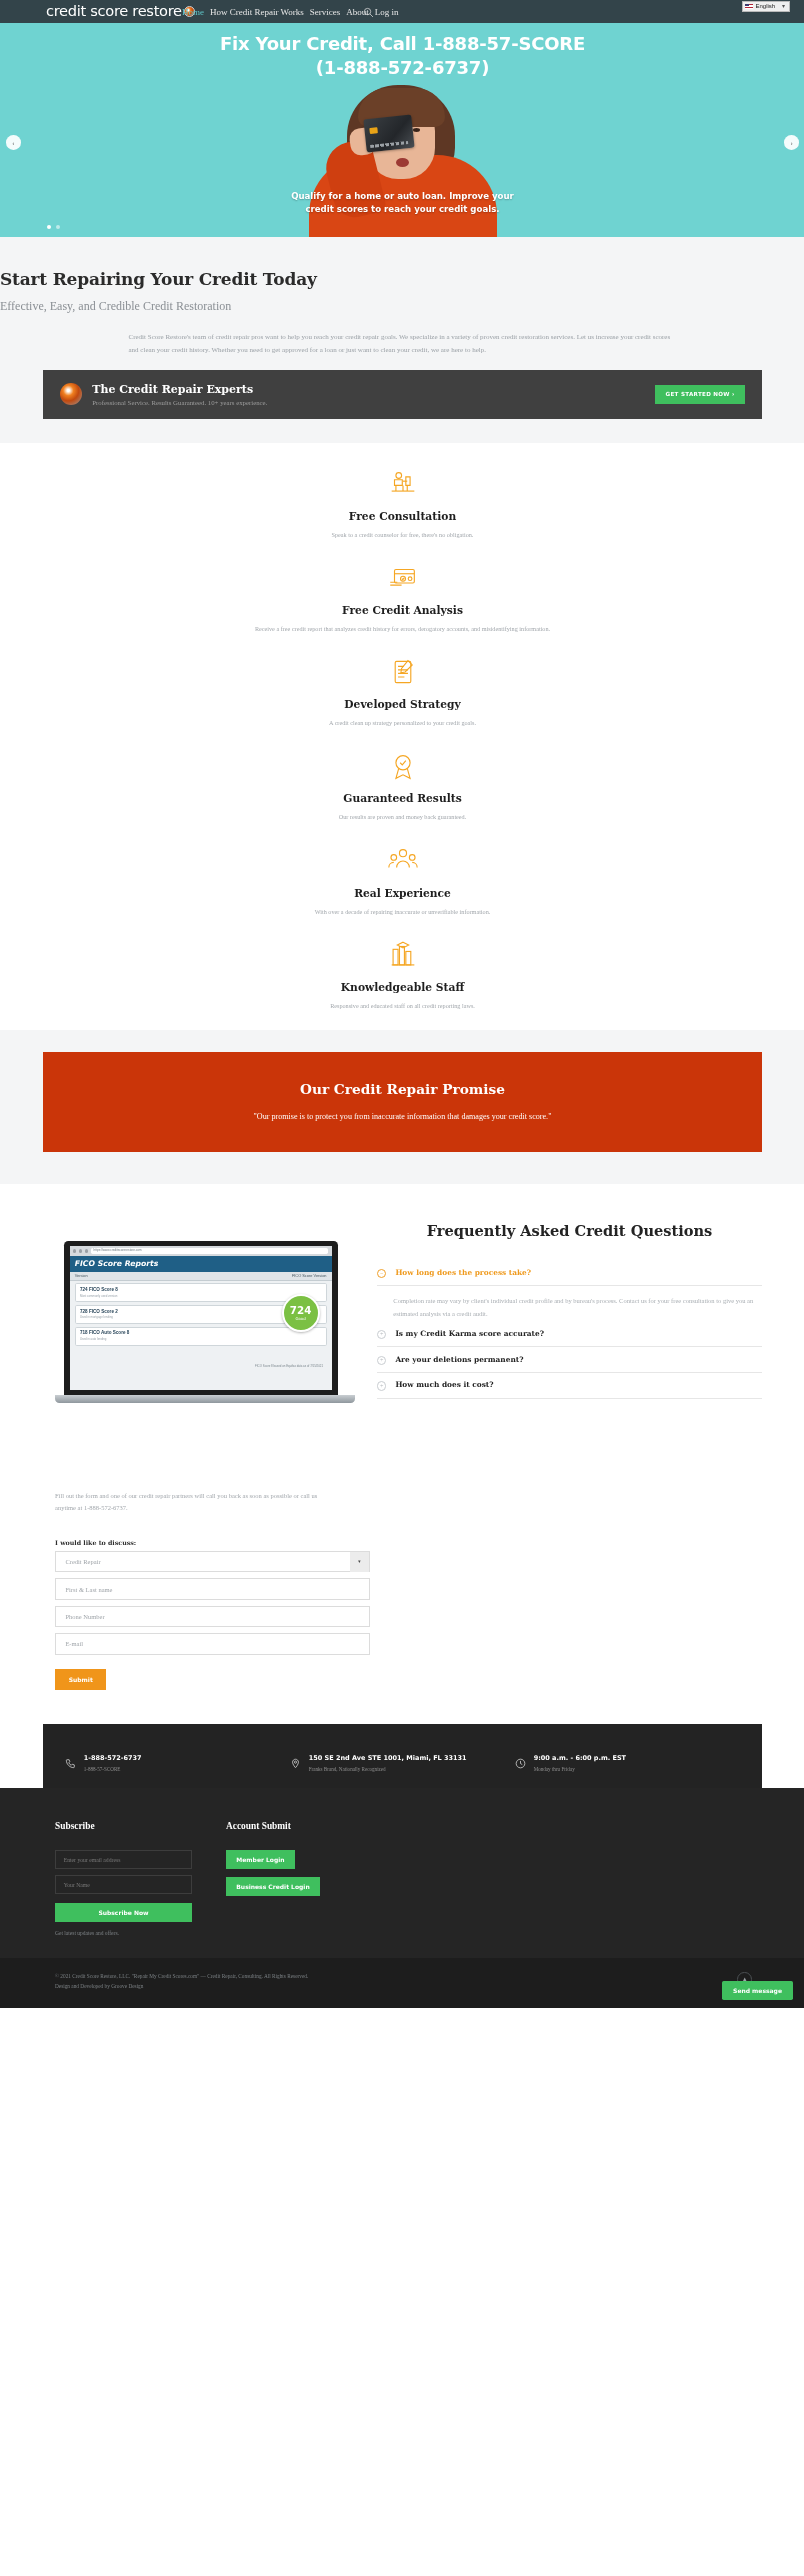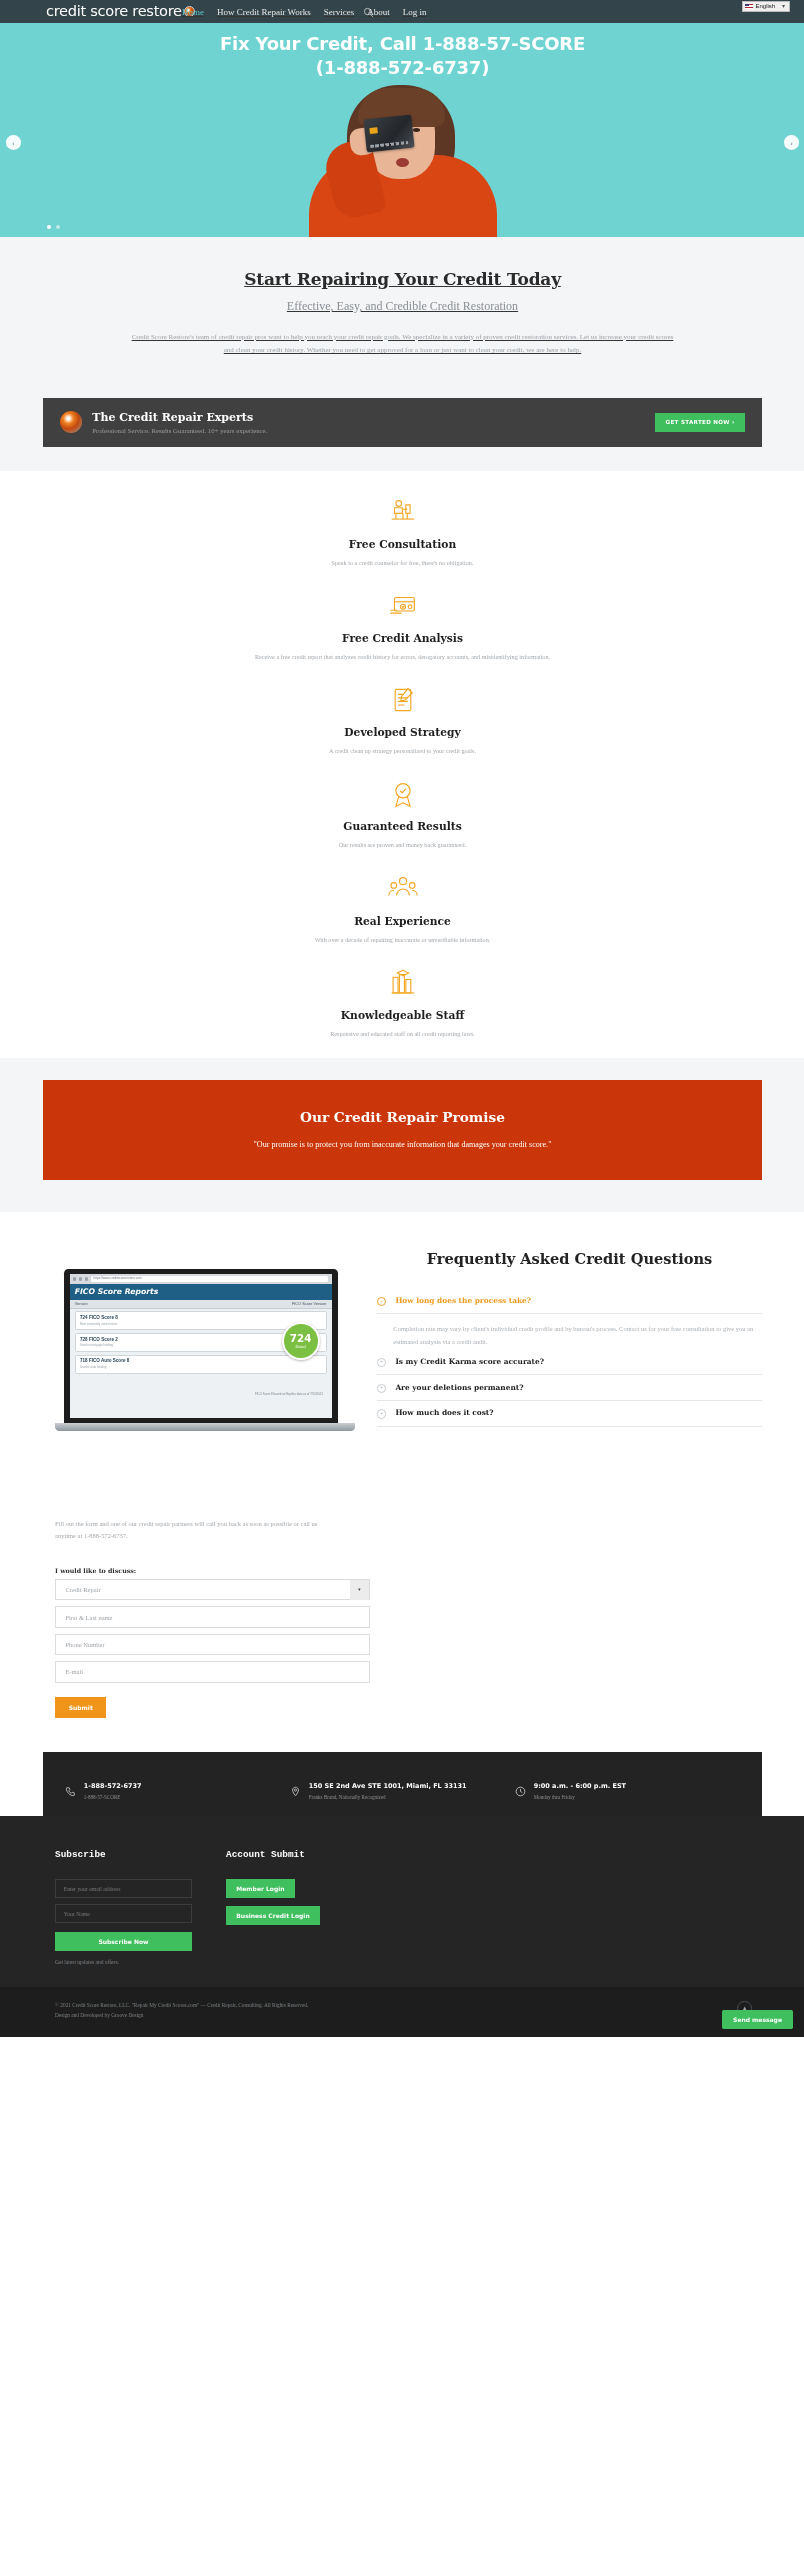--- a/index.html
+++ b/index.html
@@ -42,22 +42,21 @@
     display: inline-block;
     position: relative;
     top: 0.9px;
   }
   .mainnav {
     position: absolute;
     left: 182px;
     top: 0; height: 23px;
     display: flex;
     align-items: center;
-    gap: 13px;
-    text-decoration: underline;
+    gap: 6px;
   }
   .mainnav a {
     font-family: "Liberation Serif", serif;
     font-size: 9px;
     color: #e7e7e7;
     text-decoration: none;
     white-space: nowrap;
   }
   .mainnav a.active { color: #5fc6c9; }
   .search-icon-wrap {
@@ -219,23 +218,21 @@
   }
   .hero-dots span {
     width: 4.3px; height: 4.3px; border-radius: 50%;
     background: rgba(255,255,255,.55);
   }
   .hero-dots span.on { background: #ffffff; }
 
   
   .intro {
     background: #f4f5f6;
-    padding: 32px 0 40px;
-    text-align: center;
-    text-decoration: underline;
+    padding: 32px 0 12px;
   }
   .intro h2 {
     font-family: "DejaVu Serif", serif;
     font-weight: bold;
     font-size: 17px;
     color: #2b2b2b;
     letter-spacing: -0.2px;
   }
   .intro h3 {
     font-family: "Liberation Serif", serif;
@@ -533,21 +530,21 @@
   }
 
   
   .footer {
     background: #252525;
     padding: 33px 55px 22px;
     display: flex;
     gap: 34px;
   }
   .footer h5 {
-    font-family: Liberation Mono, monospace;
+    font-family: Liberation Serif, serif;
     font-weight: bold; font-size: 9.4px; color: #ffffff;
     margin-bottom: 19px;
   }
   .foot-input {
     width: 137px; height: 19px;
     border: 0.9px solid #3d3d3d;
     background: transparent;
     display: flex; align-items: center;
     padding: 0 7.7px;
     font-size: 5.7px; color: #787878;
@@ -638,20 +635,24 @@
     <div class="p-face"></div>
     <div class="p-hair-front"></div>
     <div class="p-eye-l"></div>
     <div class="p-eye-r"></div>
     <div class="p-mouth"></div>
     <div class="p-arm"></div>
     <div class="p-hand"></div>
     <div class="p-card"></div>
   </div>
 
+  <div class="hero-caption">
+    <div>Qualify for a home or auto loan. Improve your</div>
+    <div>credit scores to reach your credit goals.</div>
+  </div>
 
   <div class="hero-arrow left">‹</div>
   <div class="hero-arrow right">›</div>
   <div class="hero-dots">
     <span class="on"></span>
     <span></span>
   </div>
 </section>
 
 <section class="intro">

